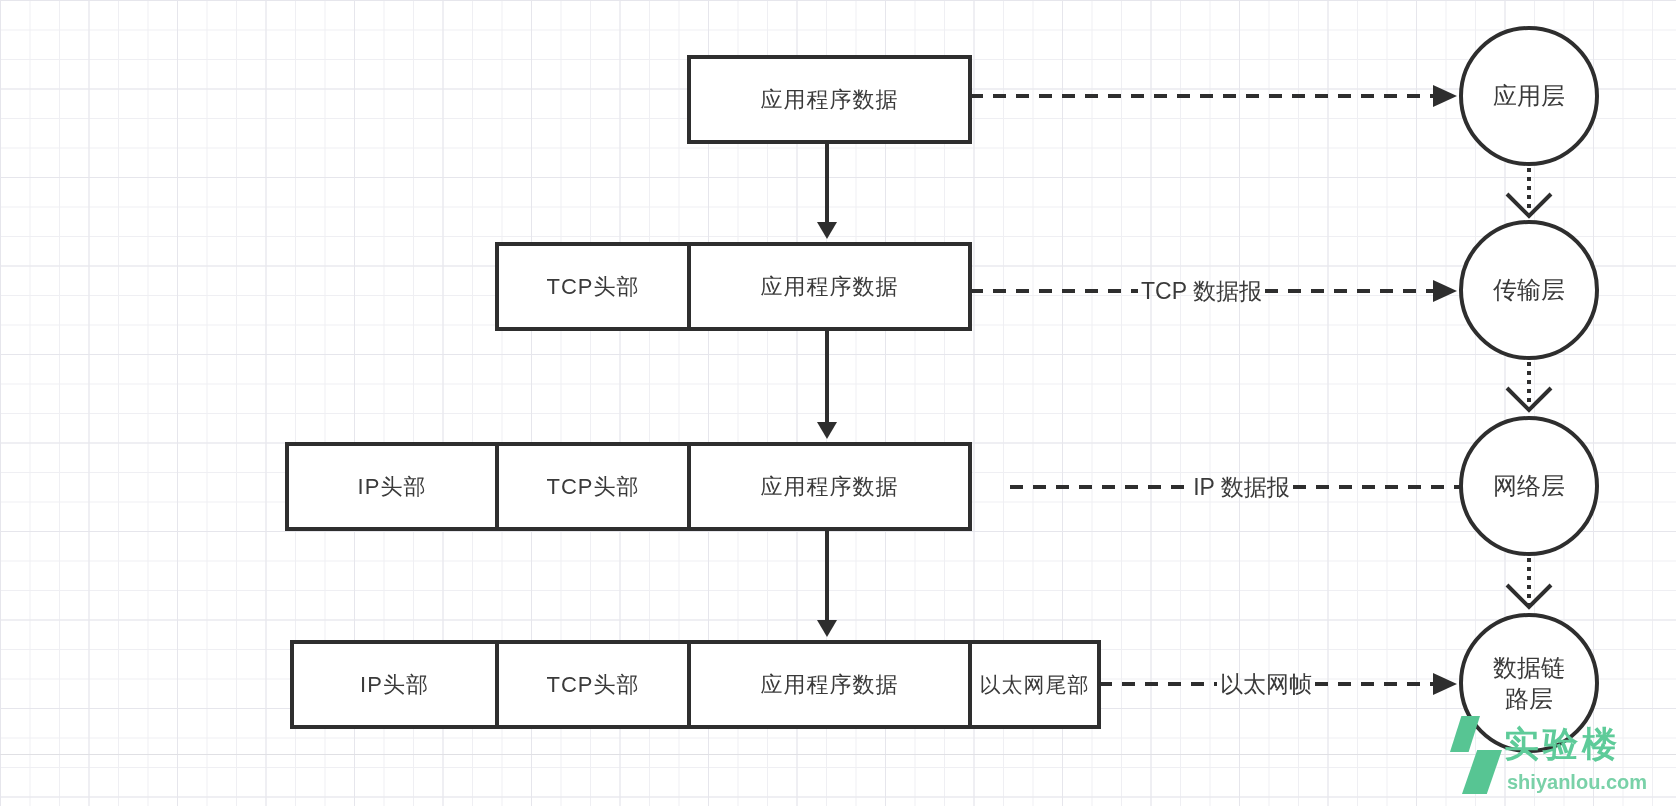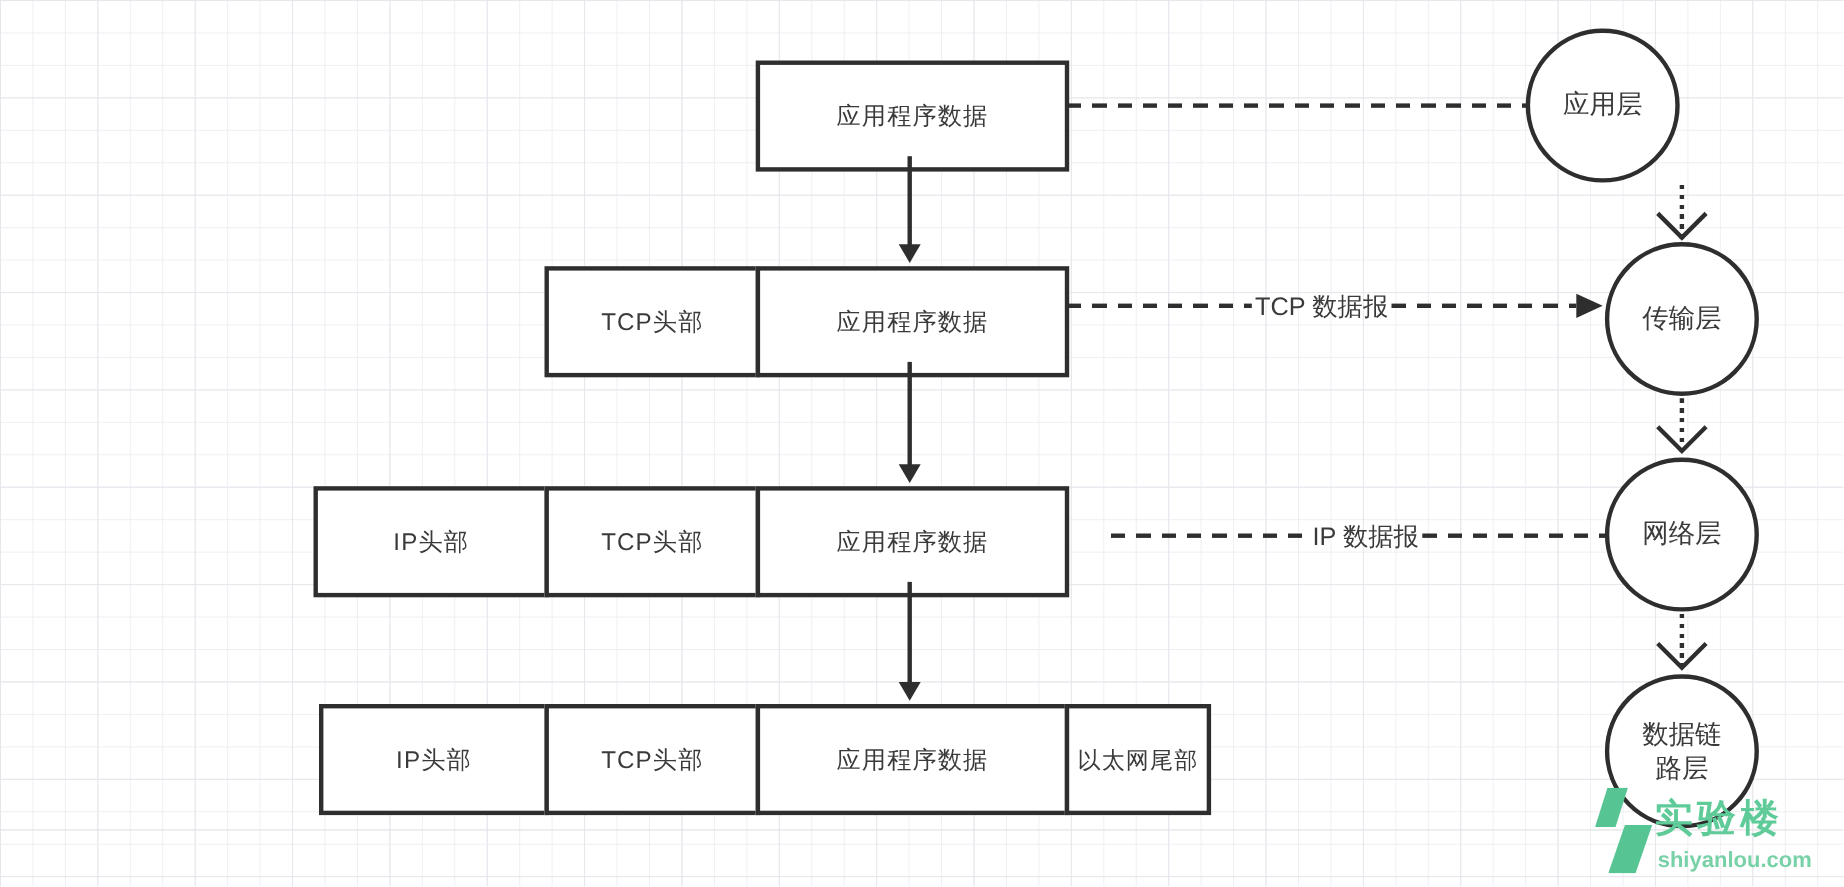--- a/index.html
+++ b/index.html
@@ -8,21 +8,21 @@
     position:relative;width:1676px;height:806px;overflow:hidden;
     background-color:#ffffff;
     background-image:
       linear-gradient(#e6e6ec 1px, transparent 1px),
       linear-gradient(90deg,#e6e6ec 1px, transparent 1px),
       linear-gradient(#efeff3 1px, transparent 1px),
       linear-gradient(90deg,#efeff3 1px, transparent 1px);
     background-size:88.5px 88.5px,88.5px 88.5px,29.5px 29.5px,29.5px 29.5px;
   }
   .cell{
-    position:absolute;height:101px;background:#ffffff;
+    position:absolute;height:89px;background:#ffffff;
     border:4px solid #2e2e2e;box-sizing:border-box;
     display:flex;align-items:center;justify-content:center;
     font-size:22px;color:#3a3a3a;letter-spacing:1px;white-space:nowrap;
   }
   .circle{
     position:absolute;width:140px;height:140px;background:#ffffff;
     border:4px solid #2e2e2e;border-radius:50%;box-sizing:border-box;
     display:flex;align-items:center;justify-content:center;text-align:center;
     font-size:24px;color:#3a3a3a;
   }
@@ -96,34 +96,40 @@
   </div>
   <div class="varrow" style="left:817px;top:529px;height:108px;">
     <div class="stem" style="height:92px;"></div>
     <div class="head" style="top:91px;"></div>
   </div>
 
   <div class="dconn" style="left:970px;top:84px;width:487px;">
     <div class="dseg"></div>
     <div class="dhead"></div>
   </div>
-  <div class="dconn" style="left:970px;top:266px;width:487px;">
+  <div class="dconn" style="left:970px;top:279px;width:487px;">
     <div class="dseg"></div>
     <div class="dlabel">TCP 数据报</div>
     <div class="dseg"></div>
     <div class="dhead"></div>
   </div>
   <div class="dconn" style="left:1010px;top:475px;width:487px;justify-content:flex-end;">
     <div class="dseg"></div>
     <div class="dlabel">IP 数据报</div>
     <div class="dseg"></div>
     <div class="dhead"></div>
   </div>
+  <div class="dconn" style="left:1099px;top:672px;width:358px;">
+    <div class="dseg"></div>
+    <div class="dlabel">以太网帧</div>
+    <div class="dseg"></div>
+    <div class="dhead"></div>
+  </div>
 
-  <div class="circle" style="left:1387px;top:26px;">
+  <div class="circle" style="left:1459px;top:26px;">
     <span>应用层</span>
   </div>
   <div class="circle" style="left:1459px;top:220px;">
     <span>传输层</span>
   </div>
   <div class="circle" style="left:1459px;top:416px;">
     <span>网络层</span>
   </div>
   <div class="circle" style="left:1459px;top:613px;">
     <span>数据链路层</span>

